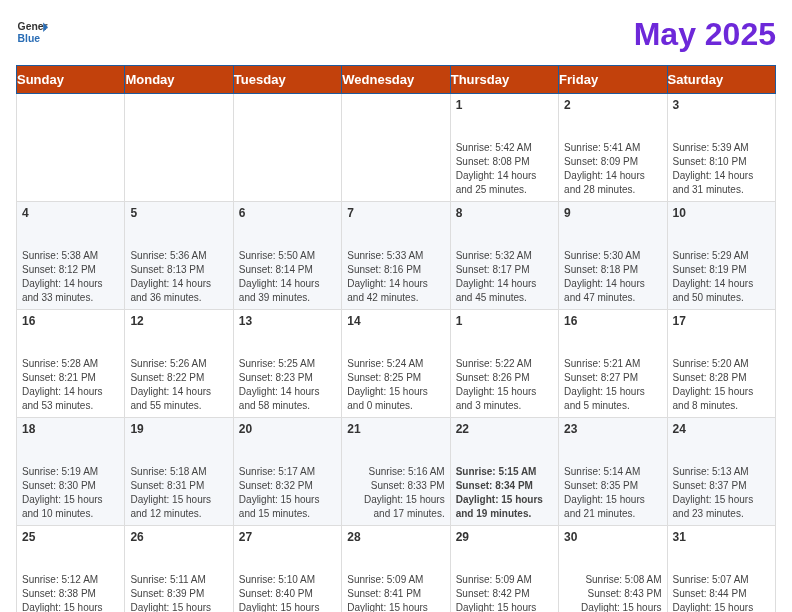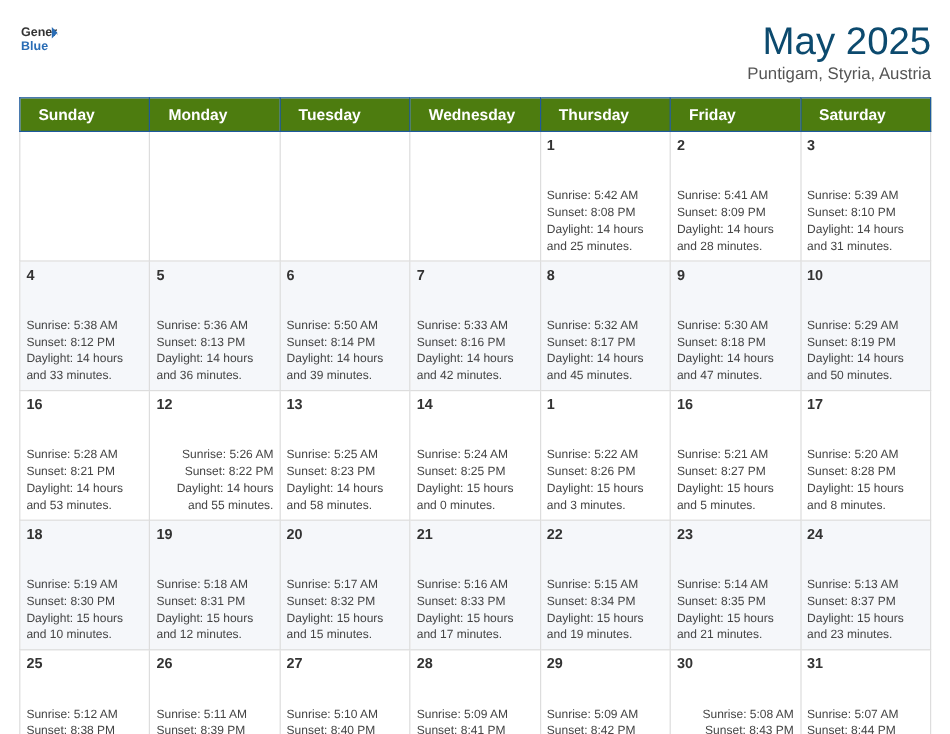--- a/index.html
+++ b/index.html
@@ -23,38 +23,38 @@
     }
     .logo-icon {
       width: 32px;
       height: 32px;
     }
     .title-block {
       text-align: right;
     }
     .main-title {
       font-size: 32px;
-      font-weight: normal;
-      color: #0c4a6e;
+      font-weight: bold;
+      color: #6d28d9;
     }
     .subtitle {
       font-size: 14px;
       color: #555;
     }
     .calendar {
       width: 100%;
       border-collapse: collapse;
       border: 1px solid #ccc;
     }
     .calendar th {
-      background: #4d7c0f;
+      background: #c2410c;
       color: #fff;
       font-size: 13px;
       font-weight: bold;
-      padding: 6px 15px;
+      padding: 6px 0;
       text-align: left;
       border: 1px solid #1e5a9c;
     }
     .calendar td {
       vertical-align: top;
       padding: 4px 5px;
       border: 1px solid #ddd;
       width: calc(100%/7);
       min-height: 80px;
       background: #fff;
@@ -85,21 +85,20 @@
 <div class="header">
   <div class="logo">
     <svg class="logo-icon" viewBox="0 0 40 40">
       <text x="2" y="18" font-size="13" font-weight="bold" fill="#333">General</text>
       <text x="2" y="32" font-size="13" font-weight="bold" fill="#2a6db5">Blue</text>
       <polygon points="34,8 40,14 34,20" fill="#2a6db5"></polygon>
     </svg>
   </div>
   <div class="title-block">
     <div class="main-title">May 2025</div>
-    <div class="subtitle">Puntigam, Styria, Austria</div>
   </div>
 </div>
 
 <table class="calendar">
   <thead>
     <tr>
     <th>Sunday</th>
         <th>Monday</th>
         <th>Tuesday</th>
         <th>Wednesday</th>
@@ -179,21 +178,21 @@
       </tr>
       <tr>
         <td>
           <div class="day-number">16</div>
           <div class="day-info" style="white-space: pre-line;">Sunrise: 5:28 AM
 Sunset: 8:21 PM
 Daylight: 14 hours and 53 minutes.</div>
         </td>
         <td>
           <div class="day-number">12</div>
-          <div class="day-info" style="white-space: pre-line; text-align: right;">Sunrise: 5:26 AM
+          <div class="day-info" style="white-space: pre-line;">Sunrise: 5:26 AM
 Sunset: 8:22 PM
 Daylight: 14 hours and 55 minutes.</div>
         </td>
         <td>
           <div class="day-number">13</div>
           <div class="day-info" style="white-space: pre-line;">Sunrise: 5:25 AM
 Sunset: 8:23 PM
 Daylight: 14 hours and 58 minutes.</div>
         </td>
         <td>
@@ -235,27 +234,27 @@
 Daylight: 15 hours and 12 minutes.</div>
         </td>
         <td>
           <div class="day-number">20</div>
           <div class="day-info" style="white-space: pre-line;">Sunrise: 5:17 AM
 Sunset: 8:32 PM
 Daylight: 15 hours and 15 minutes.</div>
         </td>
         <td>
           <div class="day-number">21</div>
-          <div class="day-info" style="white-space: pre-line;">Sunrise: 5:16 AM
+          <div class="day-info" style="white-space: pre-line; text-align: right;">Sunrise: 5:16 AM
 Sunset: 8:33 PM
 Daylight: 15 hours and 17 minutes.</div>
         </td>
         <td>
           <div class="day-number">22</div>
-          <div class="day-info" style="white-space: pre-line;">Sunrise: 5:15 AM
+          <div class="day-info" style="white-space: pre-line; font-weight: bold;">Sunrise: 5:15 AM
 Sunset: 8:34 PM
 Daylight: 15 hours and 19 minutes.</div>
         </td>
         <td>
           <div class="day-number">23</div>
           <div class="day-info" style="white-space: pre-line;">Sunrise: 5:14 AM
 Sunset: 8:35 PM
 Daylight: 15 hours and 21 minutes.</div>
         </td>
         <td>

